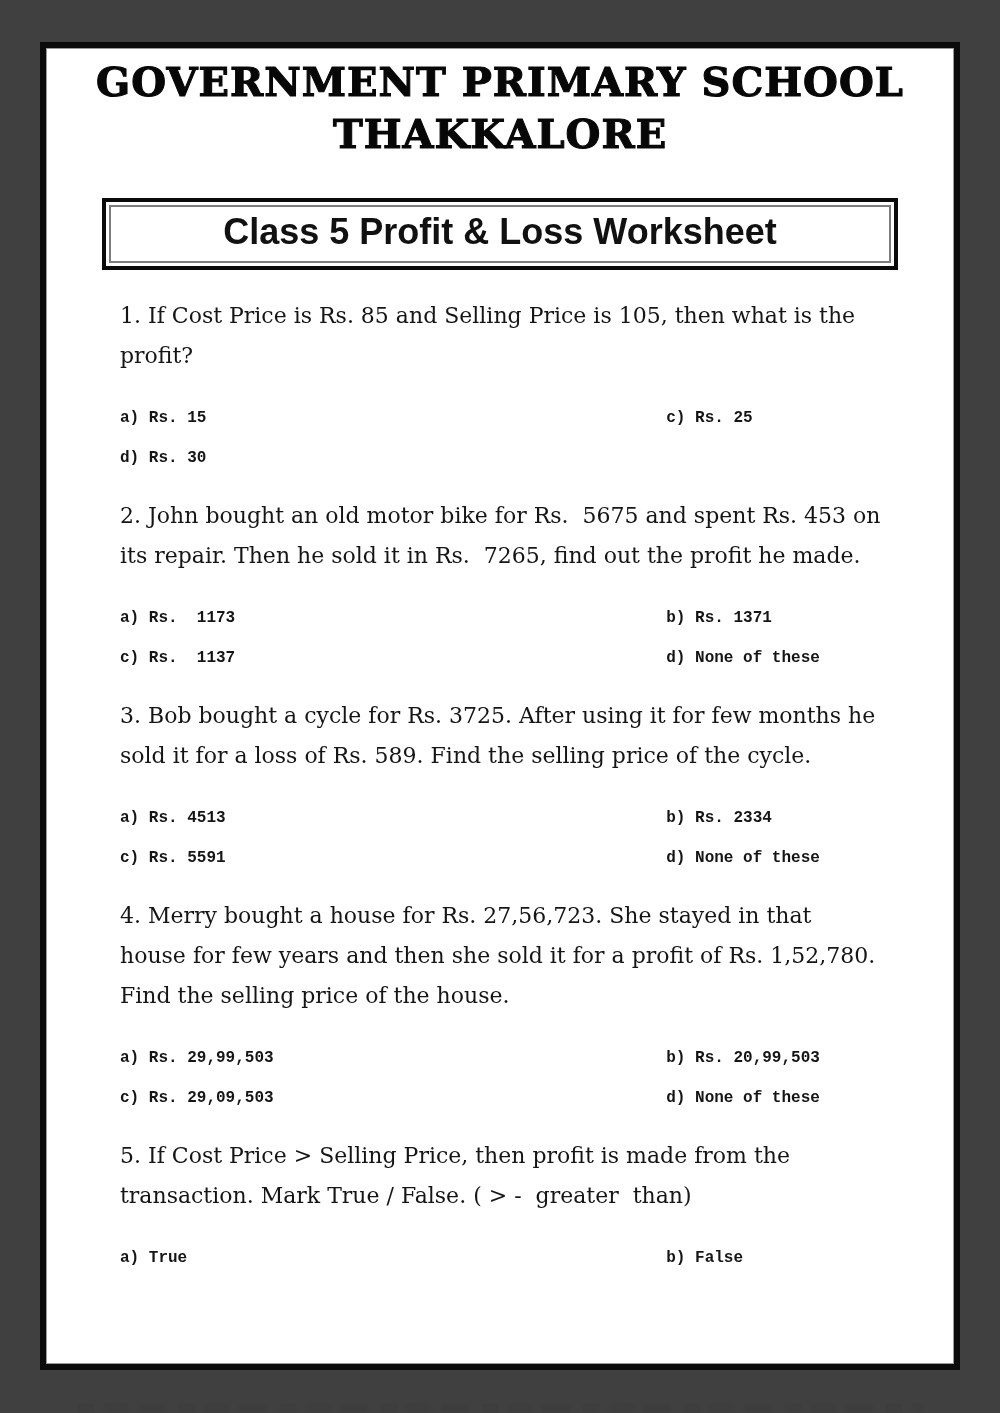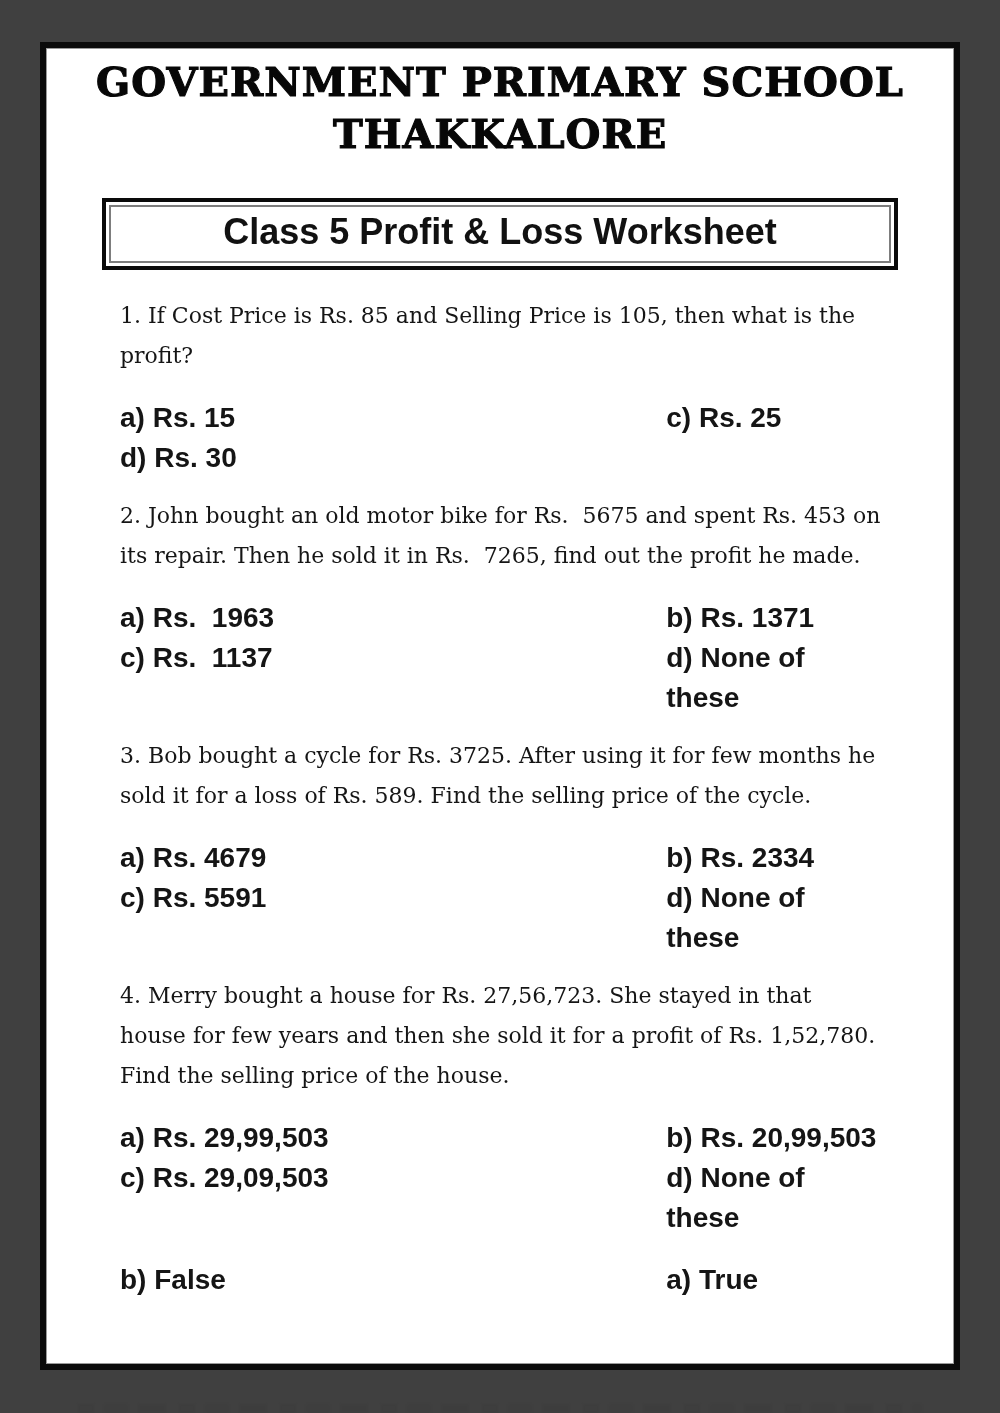--- a/index.html
+++ b/index.html
@@ -78,23 +78,23 @@
     line-height: 40px;
     white-space: pre-wrap;
     color: #151515;
   }
   .opts {
     display: grid;
     grid-template-columns: 71.5% 28.5%;
     margin-top: 22px;
   }
   .opt {
-    font-family: Liberation Sans, sans-serif;
+    font-family: Liberation Mono, monospace;
     font-weight: bold;
-    font-size: 28px;
+    font-size: 16px;
     line-height: 40px;
     white-space: pre-wrap;
     color: #151515;
     cursor: pointer;
   }
   
   .page-cut-strip {
     position: absolute;
     left: 78px;
     right: 78px;
@@ -135,51 +135,52 @@
         <div class="opts">
           <span class="opt">a) Rs. 15</span>
           <span class="opt">c) Rs. 25</span>
           <span class="opt">d) Rs. 30</span>
         </div>
       </section>
 
       <section class="question-block">
         <p class="q-text">2. John bought an old motor bike for Rs.  5675 and spent Rs. 453 on its repair. Then he sold it in Rs.  7265, find out the profit he made.</p>
         <div class="opts">
-          <span class="opt">a) Rs.  1963</span>
+          <span class="opt">a) Rs.  1173</span>
           <span class="opt">b) Rs. 1371</span>
           <span class="opt">c) Rs.  1137</span>
           <span class="opt">d) None of these</span>
         </div>
       </section>
 
       <section class="question-block">
         <p class="q-text">3. Bob bought a cycle for Rs. 3725. After using it for few months he sold it for a loss of Rs. 589. Find the selling price of the cycle.</p>
         <div class="opts">
-          <span class="opt">a) Rs. 4679</span>
+          <span class="opt">a) Rs. 4513</span>
           <span class="opt">b) Rs. 2334</span>
           <span class="opt">c) Rs. 5591</span>
           <span class="opt">d) None of these</span>
         </div>
       </section>
 
       <section class="question-block">
         <p class="q-text">4. Merry bought a house for Rs. 27,56,723. She stayed in that house for few years and then she sold it for a profit of Rs. 1,52,780. Find the selling price of the house.</p>
         <div class="opts">
           <span class="opt">a) Rs. 29,99,503</span>
           <span class="opt">b) Rs. 20,99,503</span>
           <span class="opt">c) Rs. 29,09,503</span>
           <span class="opt">d) None of these</span>
         </div>
       </section>
 
       <section class="question-block">
+        <p class="q-text">5. If Cost Price &gt; Selling Price, then profit is made from the transaction. Mark True / False. ( &gt; -  greater  than)</p>
         <div class="opts">
+          <span class="opt">a) True</span>
           <span class="opt">b) False</span>
-          <span class="opt">a) True</span>
         </div>
       </section>
 
     </div>
   </div>
 
   <div class="page-cut-strip"></div>
 </div>
 
 </body></html>

